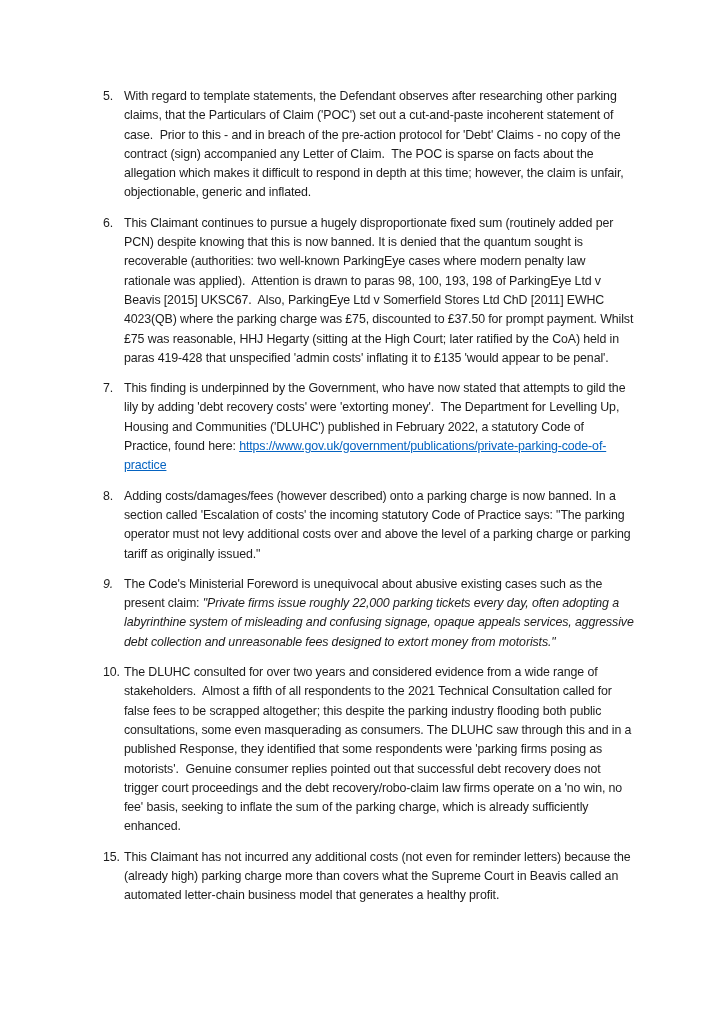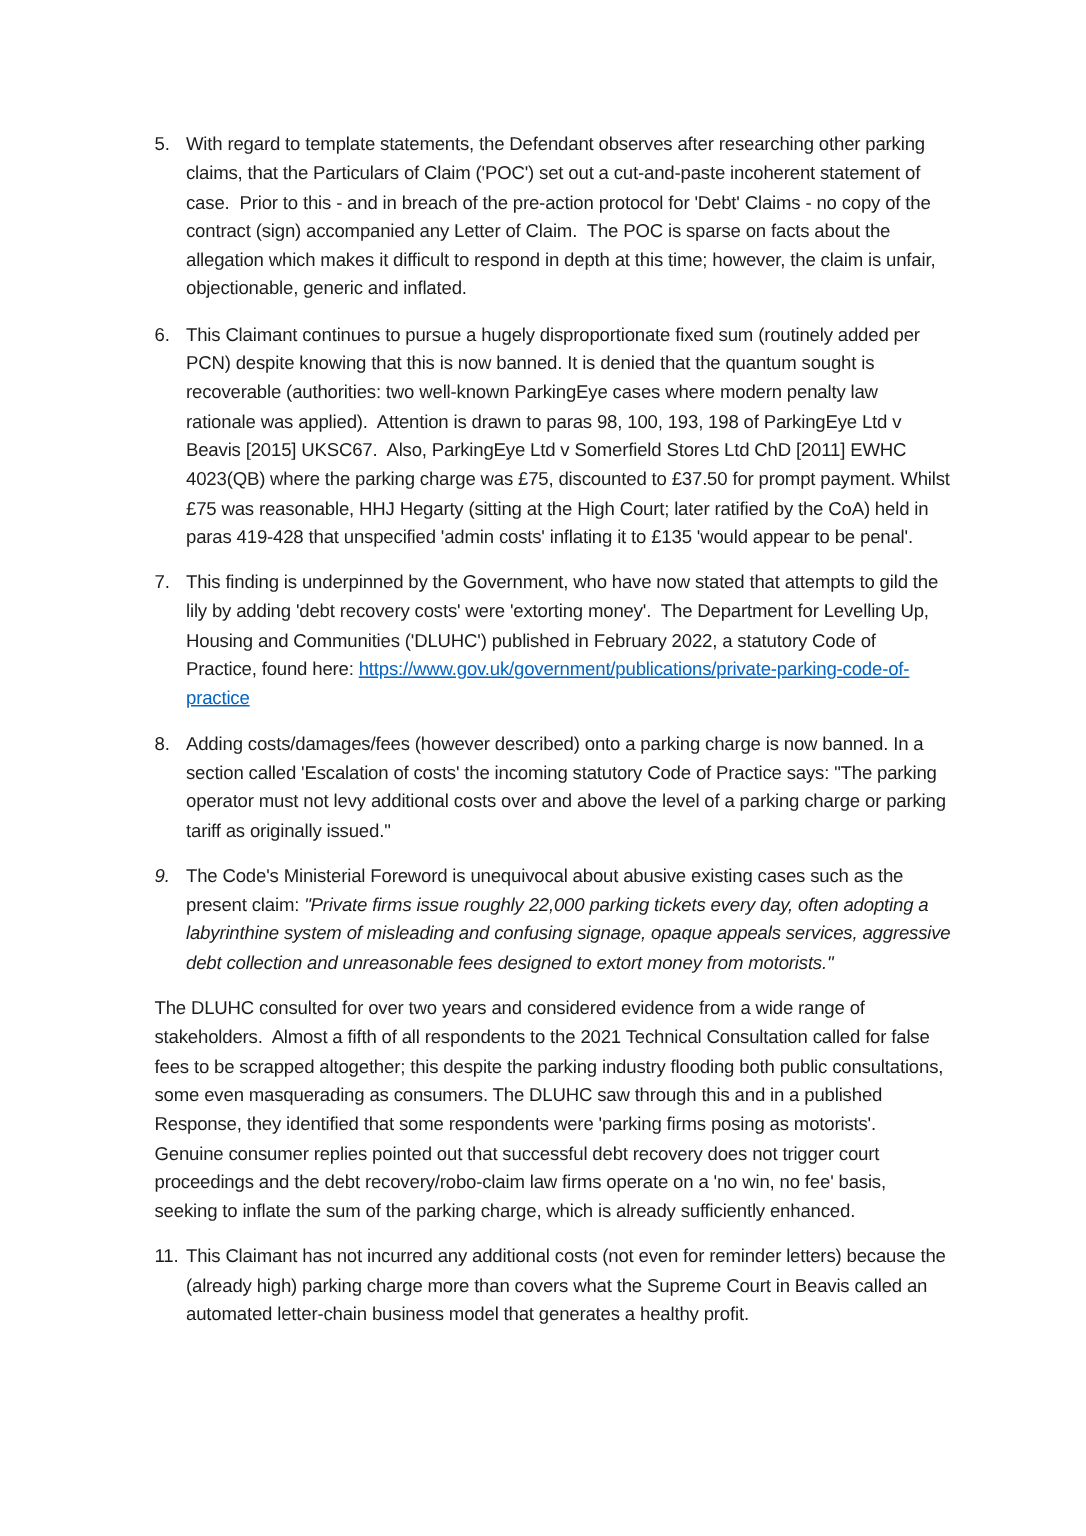--- a/index.html
+++ b/index.html
@@ -81,22 +81,23 @@
     <span class="num">8.</span>
     <span class="body-text"><span>Adding costs/damages/fees (however described) onto a parking charge is now banned. In a section called 'Escalation of costs' the incoming statutory Code of Practice says: "The parking operator must not levy additional costs over and above the level of a parking charge or parking tariff as originally issued."</span></span>
   </li>
 
   <li class="para">
     <span class="num italic">9.</span>
     <span class="body-text"><span>The Code's Ministerial Foreword is unequivocal about abusive existing cases such as the present claim: </span><span class="seg-italic">"Private firms issue roughly 22,000 parking tickets every day, often adopting a labyrinthine system of misleading and confusing signage, opaque appeals services, aggressive debt collection and unreasonable fees designed to extort money from motorists."</span></span>
   </li>
 
   <li class="para">
+    <span class="num">10.</span>
     <span class="body-text"><span>The DLUHC consulted for over two years and considered evidence from a wide range of stakeholders.  Almost a fifth of all respondents to the 2021 Technical Consultation called for false fees to be scrapped altogether; this despite the parking industry flooding both public consultations, some even masquerading as consumers. The DLUHC saw through this and in a published Response, they identified that some respondents were 'parking firms posing as motorists'.  Genuine consumer replies pointed out that successful debt recovery does not trigger court proceedings and the debt recovery/robo-claim law firms operate on a 'no win, no fee' basis, seeking to inflate the sum of the parking charge, which is already sufficiently enhanced.</span></span>
   </li>
 
   <li class="para">
-    <span class="num">11.</span>
+    <span class="num">15.</span>
     <span class="body-text"><span>This Claimant has not incurred any additional costs (not even for reminder letters) because the (already high) parking charge more than covers what the Supreme Court in Beavis called an automated letter-chain business model that generates a healthy profit.</span></span>
   </li>
 </ol>
   </div>
 </div>
 
 </body></html>

